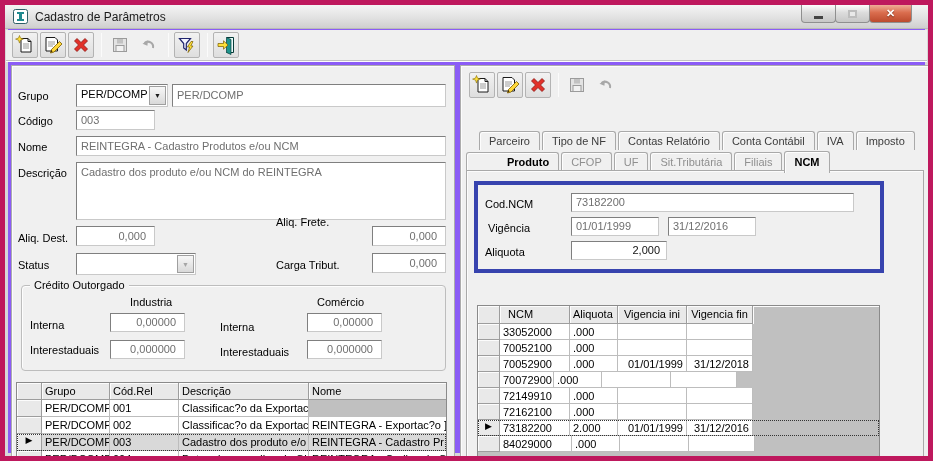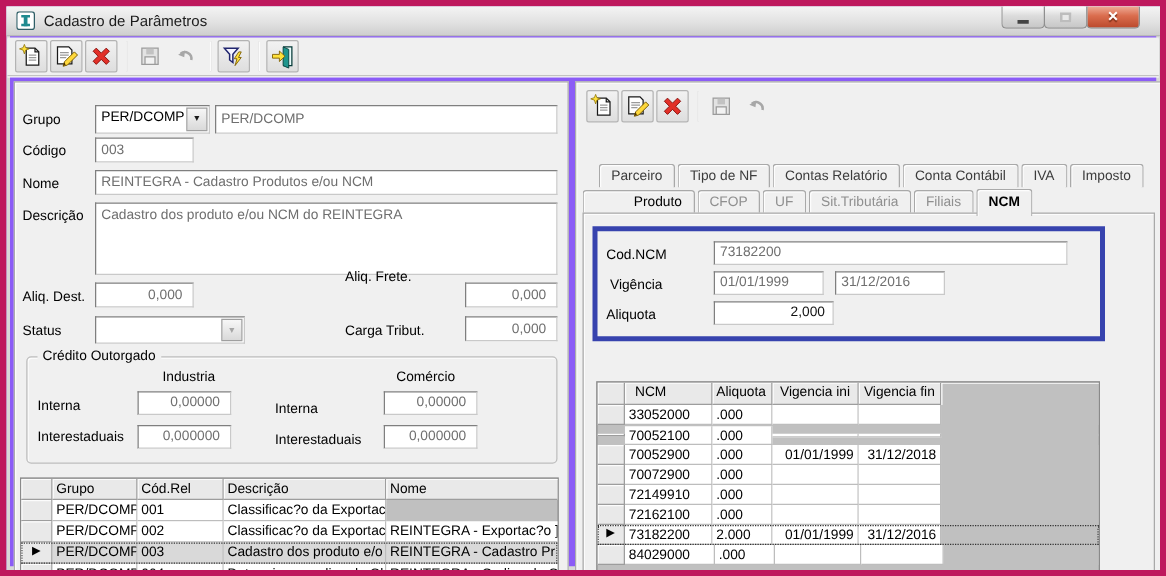--- a/index.html
+++ b/index.html
@@ -116,21 +116,21 @@
 
   
   .tabs-row{ position:absolute; display:flex; align-items:flex-end; height:21px; }
   .tab{
     height:19px; padding:3px 9px 0 9px; margin-right:2px; font-size:11px; color:#3c3c3c;
     background:#f0f0f0; border:1px solid #a9a9a9; border-bottom:none;
     border-radius:3px 3px 0 0; box-shadow:inset 1px 1px 0 #fdfdfd;
     white-space:nowrap;
   }
   .tab.dim{ color:#8f8f8f; }
-  .tab.bold{ font-weight:normal; color:#000;padding-left:40px; }
+  .tab.bold{ font-weight:bold; color:#000;padding-left:40px; }
   .tab.active{
     height:22px; margin-bottom:-2px; position:relative; z-index:6;
     font-weight:bold; color:#000; padding-top:4px;
   }
   .tab-page{
     position:absolute; background:#f0f0f0;
     border:1px solid #a9a9a9; box-shadow:inset 1px 1px 0 #fcfcfc;
   }
 
   .blue-box{ position:absolute; border:4px solid #3743ae; }
@@ -384,39 +384,39 @@
       </div>
 
       <div class="grow" style="height:16px;">
         <div class="gcell ind" style="width:22px;"></div>
         <div class="gcell" style="width:70px;">33052000</div>
         <div class="gcell" style="width:48px;">.000</div>
         <div class="gcell r" style="width:69px;"></div>
         <div class="gcell r" style="width:66px;"></div>
         <div class="gcell filler" style="flex:1;"></div>
       </div>
-      <div class="grow" style="height:16px;align-items:center;">
+      <div class="grow" style="height:16px;">
         <div class="gcell ind" style="width:22px;"></div>
         <div class="gcell" style="width:70px;">70052100</div>
         <div class="gcell" style="width:48px;">.000</div>
         <div class="gcell r" style="width:69px;"></div>
         <div class="gcell r" style="width:66px;"></div>
         <div class="gcell filler" style="flex:1;"></div>
       </div>
       <div class="grow" style="height:16px;">
         <div class="gcell ind" style="width:22px;"></div>
         <div class="gcell" style="width:70px;">70052900</div>
         <div class="gcell" style="width:48px;">.000</div>
         <div class="gcell r" style="width:69px;">01/01/1999</div>
         <div class="gcell r" style="width:66px;">31/12/2018</div>
         <div class="gcell filler" style="flex:1;"></div>
       </div>
       <div class="grow" style="height:16px;">
         <div class="gcell ind" style="width:22px;"></div>
-        <div class="gcell" style="width:70px;">70072900</div>
+        <div class="gcell" style="width:54px;">70072900</div>
         <div class="gcell" style="width:48px;">.000</div>
         <div class="gcell r" style="width:69px;"></div>
         <div class="gcell r" style="width:66px;"></div>
         <div class="gcell filler" style="flex:1;"></div>
       </div>
       <div class="grow" style="height:16px;">
         <div class="gcell ind" style="width:22px;"></div>
         <div class="gcell" style="width:70px;">72149910</div>
         <div class="gcell" style="width:48px;">.000</div>
         <div class="gcell r" style="width:69px;"></div>

